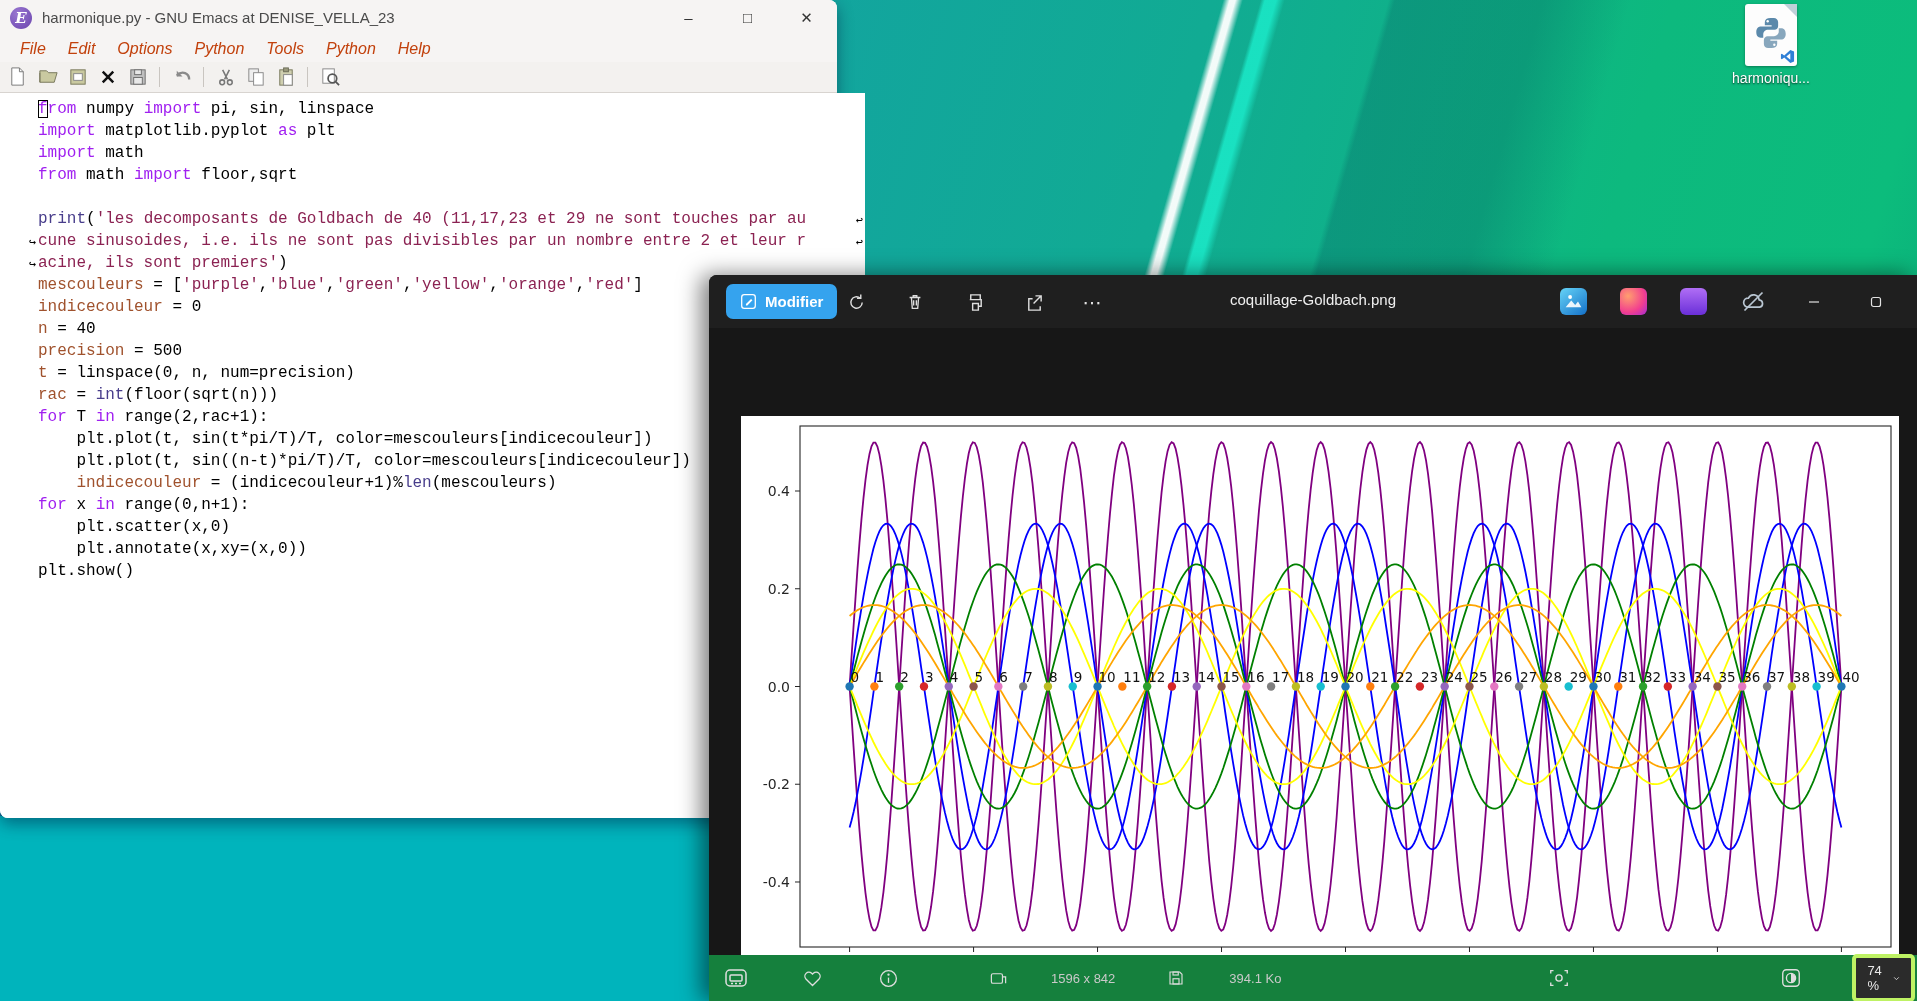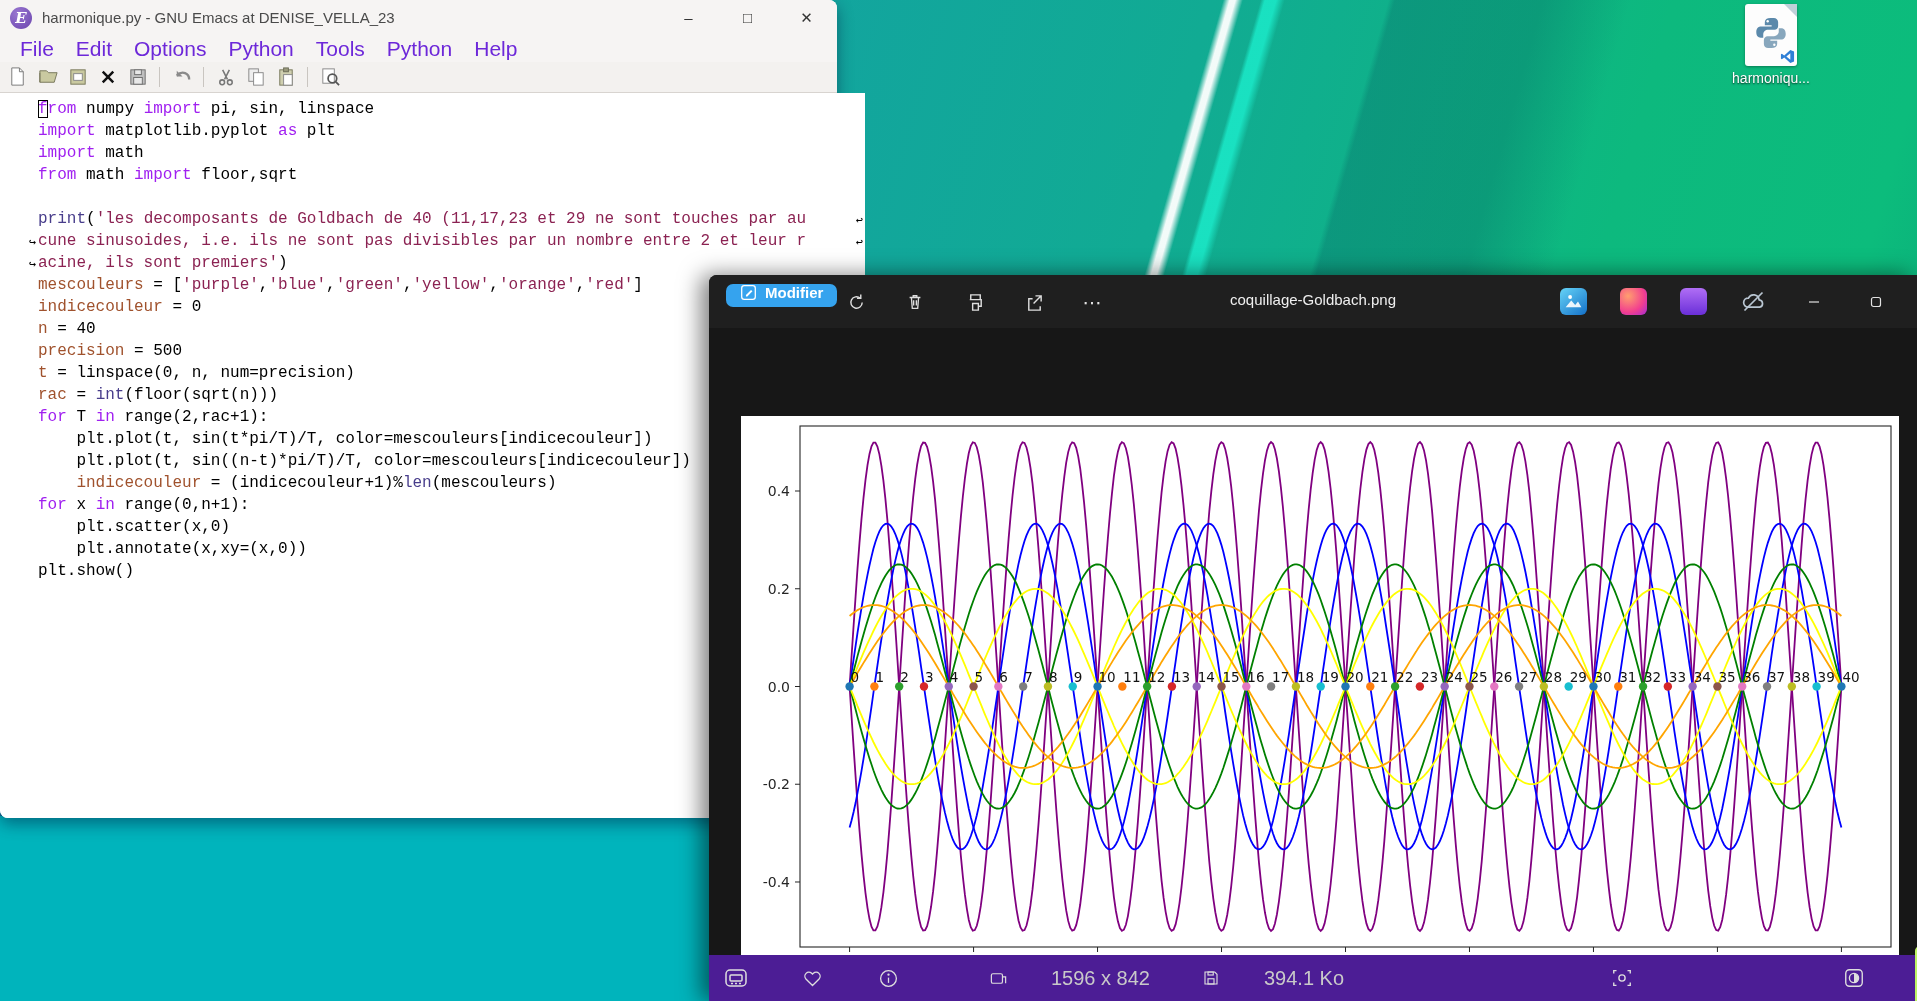--- a/index.html
+++ b/index.html
@@ -26,52 +26,52 @@
   #emacs{left:0;top:0;width:837px;height:818px;background:#ffffff;border-radius:0 8px 8px 8px;
          box-shadow:0 6px 16px rgba(0,20,60,.45);z-index:2;}
   #emacs-titlebar{left:0;top:0;width:100%;height:36px;background:#f6f4f3;border-radius:0 8px 0 0;}
   #emacs-app-icon{left:10px;top:7px;width:22px;height:22px;border-radius:50%;
      background:radial-gradient(circle at 35% 30%,#9a77d1,#6a44ad);color:#fff;text-align:center;
      font:italic bold 15px/22px "DejaVu Serif",serif;}
   #emacs-title{left:42px;top:9px;font-size:15px;color:#4a4a4a;white-space:nowrap;}
   .win-ctl{top:0;width:47px;height:36px;text-align:center;color:#333;font-size:15px;line-height:36px;}
   #emacs-min{left:665px;} #emacs-max{left:724px;} #emacs-close{left:783px;}
   #emacs-menubar{left:0;top:36px;width:100%;height:26px;background:#f6f4f3;display:flex;align-items:center;padding-left:9px;box-sizing:border-box;}
-  .menu-item{font-size:21px;color:#6d28d9;padding:2px 11px;cursor:default;}
+  .menu-item{font-size:16px;color:#c2410c;padding:2px 11px;cursor:default;font-style:italic;}
   #emacs-toolbar{left:0;top:62px;width:100%;height:31px;background:#f3f1ef;border-bottom:1px solid #d8d4d0;display:flex;align-items:center;padding-left:6px;box-sizing:border-box;gap:7px;}
   .tbi{width:23px;height:23px;display:flex;align-items:center;justify-content:center;}
   .tbsep{width:1px;height:20px;background:#c9c5c0;margin:0 3px;}
   #emacs-code{left:0;top:93px;width:100%;height:683px;background:#fff;overflow:hidden;
      font-family:"Liberation Mono","DejaVu Sans Mono",monospace;font-size:16px;line-height:22px;padding:5px 0 0 10px;box-sizing:border-box;white-space:pre;margin-left:28px;}
   .cl{position:relative;height:22px;}
   .kw{color:#a020f0;} .bi{color:#483d8b;} .str{color:#8b2252;} .vr{color:#a0522d;} .pl{color:#000;}
   .cursor-box{outline:1.5px solid #000;outline-offset:-1px;}
   .wrapR{position:absolute;right:2px;top:2px;font-size:12px;color:#000;}
   .wrapL{position:absolute;left:-9px;top:2px;font-size:12px;color:#000;}
   #emacs-modeline{left:0;top:776px;width:100%;height:22px;background:linear-gradient(#dcdcdc,#bdbdbd);
      border-top:1px solid #efefef;border-bottom:1px solid #8f8f8f;
      font-family:"Liberation Mono","DejaVu Sans Mono",monospace;font-size:16px;color:#000;
      display:flex;align-items:center;padding-left:8px;box-sizing:border-box;white-space:pre;}
   #emacs-echo{left:0;top:799px;width:100%;height:19px;background:#fff;border-radius:0 0 8px 8px;}
 
   
   #photos{left:709px;top:275px;width:1208px;height:726px;background:#171717;z-index:3;
      box-shadow:-8px 0 22px rgba(0,0,0,.5);border-radius:8px 0 0 0;}
   #photos-titlebar{left:0;top:0;width:100%;height:53px;background:#1f1f1f;border-radius:8px 0 0 0;}
-  #edit-btn{left:17px;top:9px;height:23px;background:#35a3ee;border-radius:7px;display:flex;gap:8px;
+  #edit-btn{left:17px;top:9px;height:35px;background:#35a3ee;border-radius:7px;display:flex;align-items:center;gap:8px;
      padding:0 14px;color:#fff;font-size:15px;font-weight:bold;cursor:pointer;}
   .pt-ico{top:12px;width:30px;height:30px;display:flex;align-items:center;justify-content:center;color:#e3e3e3;cursor:pointer;}
   #photos-title{left:0;top:16px;width:100%;text-align:center;color:#efefef;font-size:15px;pointer-events:none;}
   .appico{top:13px;width:27px;height:27px;border-radius:6px;cursor:pointer;}
   #photos-min{left:1090px;}#photos-max{left:1152px;}
   #photos-canvas{left:0;top:53px;width:100%;height:627px;background:#171717;}
   #plot-image{left:32px;top:88px;width:1158px;height:569px;background:#fff;}
   #plot-image svg{width:100%;height:100%;font-family:"DejaVu Sans",sans-serif;}
 
-  #photos-statusbar{left:0;top:680px;width:100%;height:46px;background:#4c1d95;display:flex;align-items:center;color:#c9c9c9;font-size:20px;gap:30px;}
+  #photos-statusbar{left:0;top:680px;width:100%;height:46px;background:#15803d;display:flex;align-items:center;color:#c9c9c9;font-size:13px;gap:30px;}
   .sb-ico{display:flex;align-items:center;justify-content:center;width:34px;height:34px;color:#dedede;cursor:pointer;flex:0 0 auto;}
   .sb-sep{width:1px;height:22px;background:#454545;margin:0 8px;}
   .sb-text{margin:0 6px;white-space:nowrap;}
   #zoom-box{display:flex;align-items:center;gap:7px;background:#2b2b2b;border:4px solid #bef264;border-radius:5px;padding:5px 11px;color:#e8e8e8;cursor:pointer;}
   #zoom-slider{position:relative;width:118px;height:4px;background:#6f6f6f;border-radius:2px;margin:0 10px;cursor:pointer;}
   #zoom-slider .fill{position:absolute;left:0;top:0;height:4px;width:22px;background:#9a9a9a;border-radius:2px;}
   #zoom-slider .thumb{position:absolute;left:15px;top:-6px;width:15px;height:15px;border-radius:50%;background:#2f9bd8;border:2px solid #1b5f84;box-sizing:border-box;}
   svg.lineart{stroke:#dedede;fill:none;stroke-width:1.5;}
 </style>
 </head>

